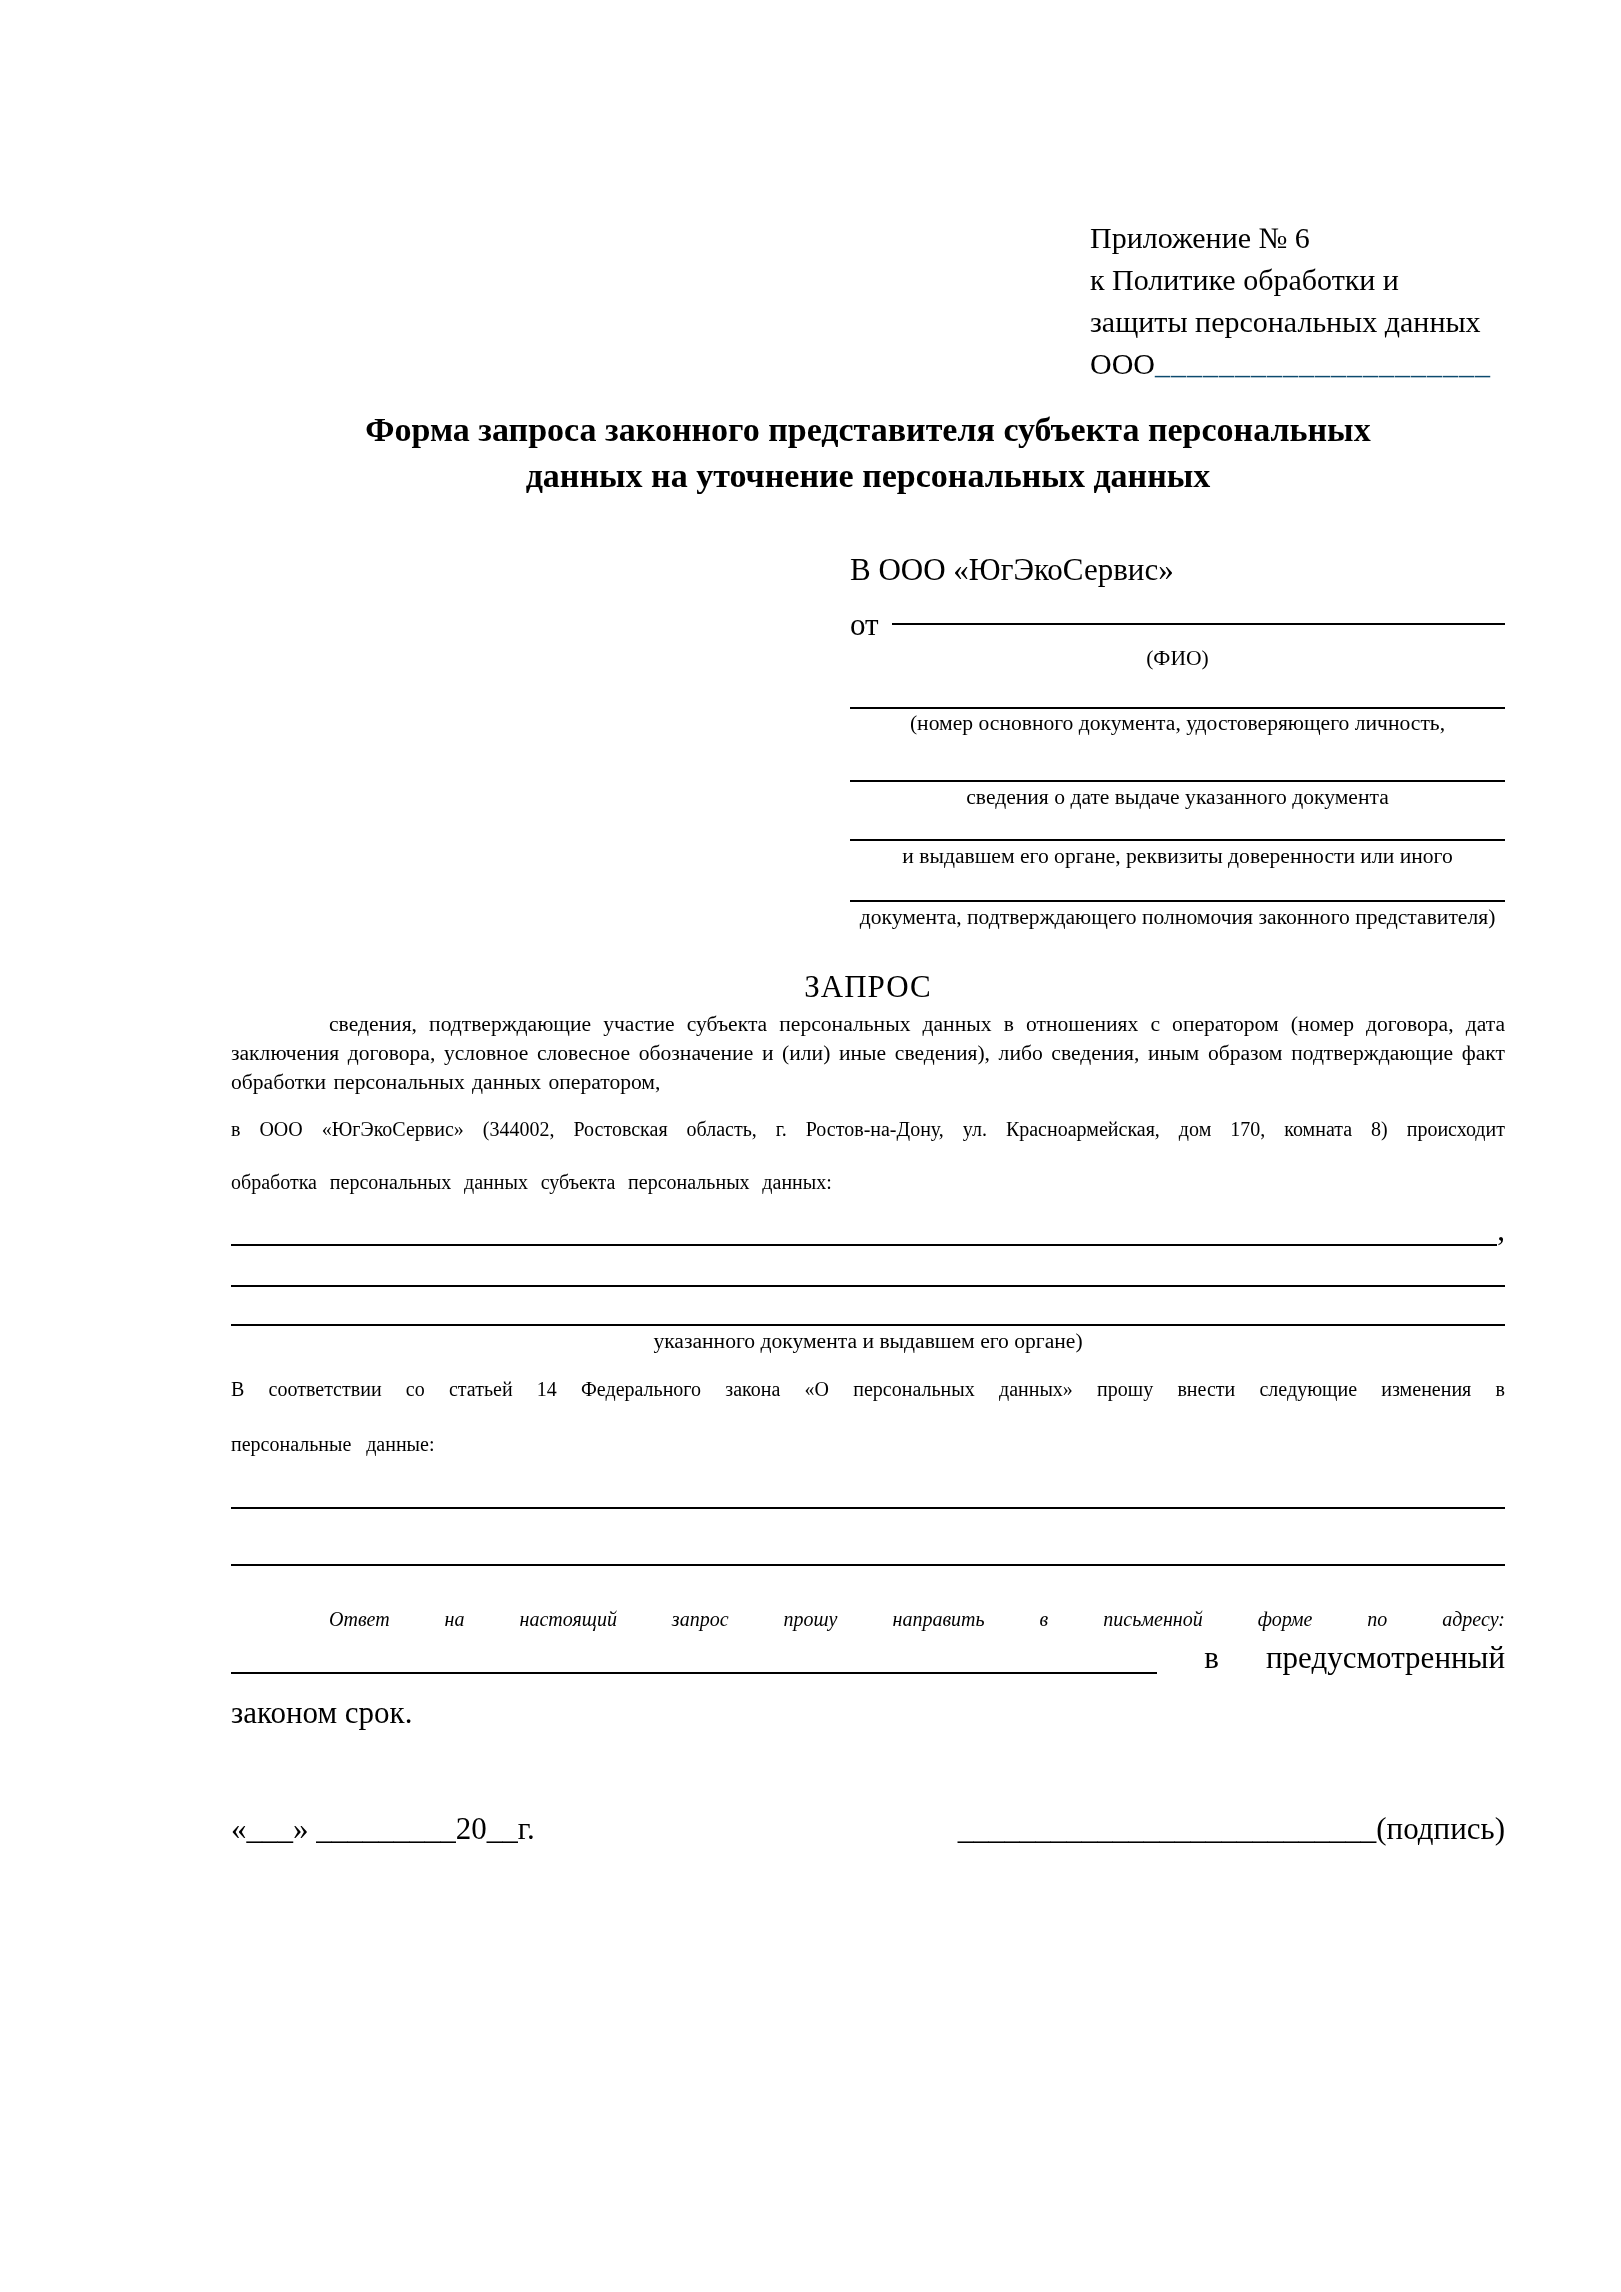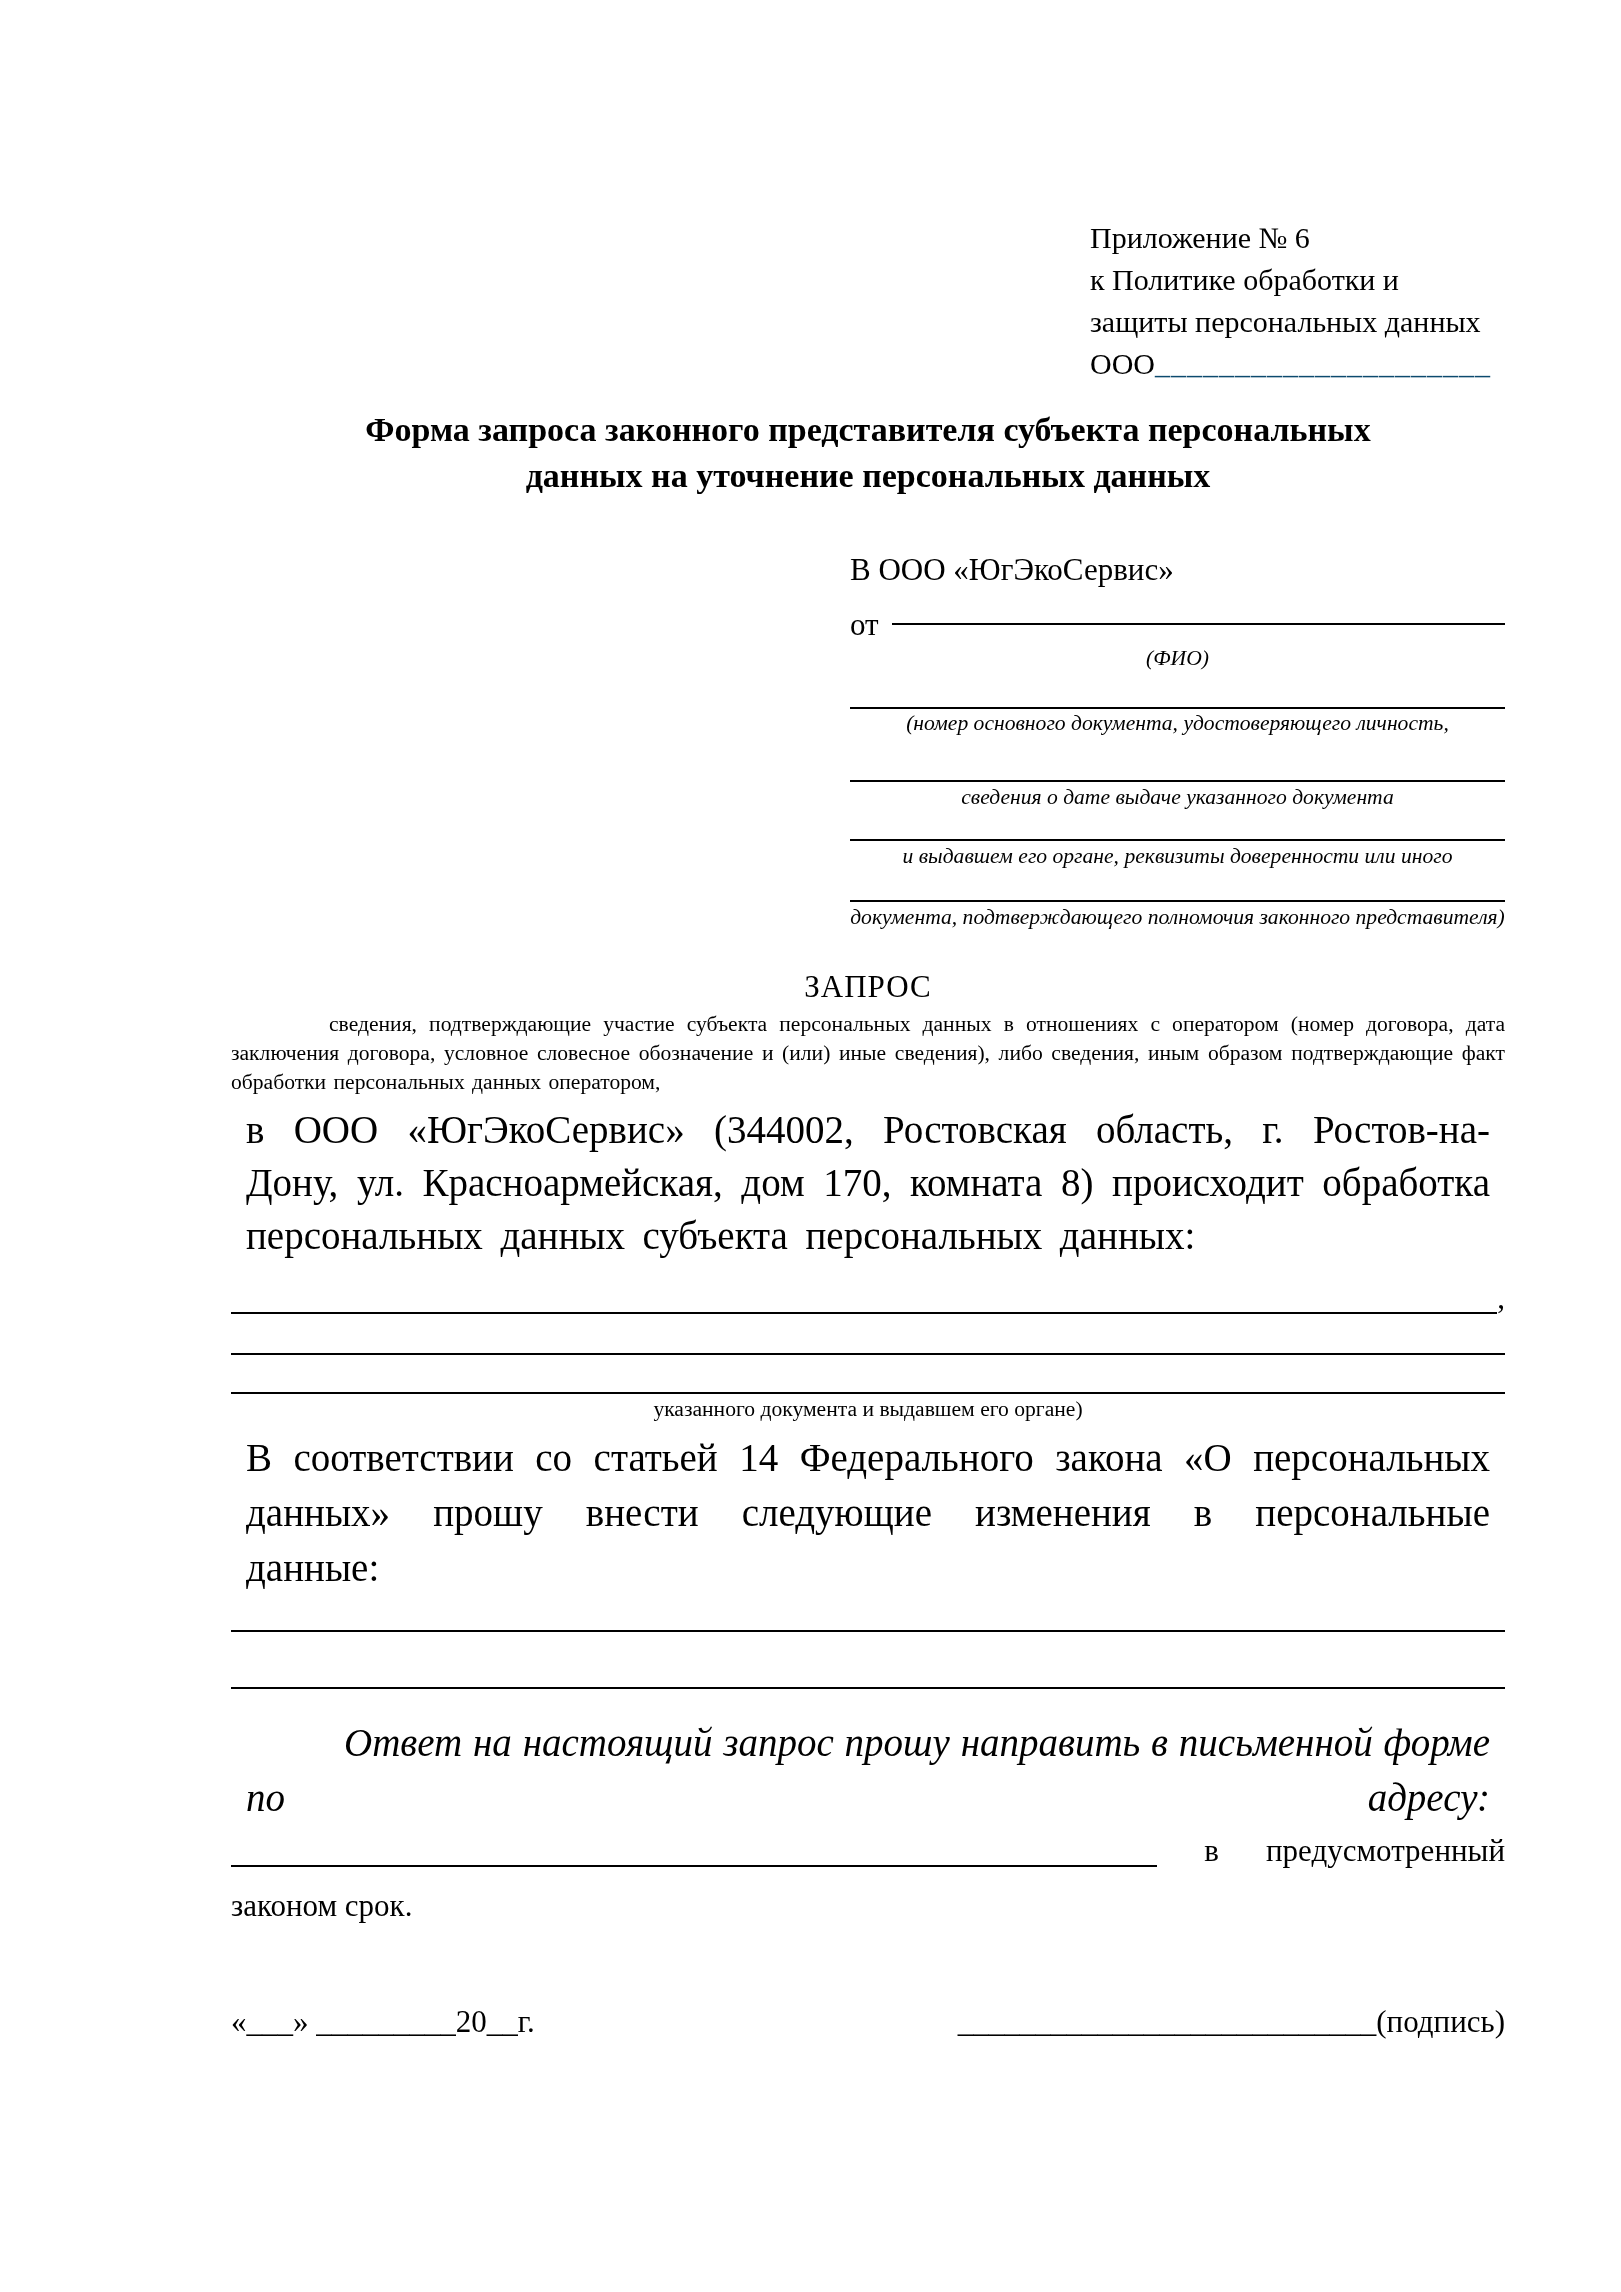--- a/index.html
+++ b/index.html
@@ -18,31 +18,31 @@
 
   
   .title{margin:21.6px 0 0;font-weight:bold;font-size:34px;line-height:46px;text-align:center;}
   .t-line{display:block;}
 
   
   .recipient{margin:51px 0 0 619px;font-size:31px;}
   .to-line{line-height:39px;}
   .from-row{display:flex;align-items:center;margin-top:17.6px;height:37px;}
   .from-row .fill{flex:1;margin-left:13.7px;border-bottom:2.9px solid #000;margin-bottom:2px;}
-  .cap{font-size:21.6px;line-height:25.5px;text-align:center;padding-top:2.9px;font-style:italic;}
+  .cap{font-size:21.6px;line-height:25.5px;text-align:center;padding-top:2.9px;}
   .blank{border-bottom:2.9px solid #000;}
   .b1{height:35px;}.b2{height:43px;}.b3{height:29px;}.b4{height:30px;}
 
   
   .heading{margin-top:35px;font-size:31px;line-height:43px;text-align:center;letter-spacing:1px;}
   .acc-row{display:flex;align-items:flex-end;margin-top:13.7px;height:39px;font-size:31px;}
   .acc-row .indent{margin-left:98px;white-space:nowrap;}
   .acc-row .fill{flex:1;margin-left:11.8px;border-bottom:2.9px solid #000;margin-bottom:2px;}
   .note{font-size:21.6px;line-height:29px;text-align:justify;text-indent:98px;word-spacing:2px;margin-top:2px;}
-  .para{font-size:39px;text-align:justify;margin:15px;}
+  .para{font-size:20px;text-align:justify;margin:0;}
   .op{line-height:53px;margin-top:5.9px;word-spacing:7.8px;}
   .subject-row{display:flex;align-items:flex-end;height:39px;font-size:31px;}
   .subject-row .fill{flex:1;border-bottom:2.9px solid #000;margin-bottom:2px;}
   .capw{font-size:21.6px;line-height:25.5px;text-align:center;padding-top:2.9px;}
   .blankw{border-bottom:2.9px solid #000;}
   .m1{height:37px;}.m2{height:37px;}
   .am{line-height:55px;margin-top:7.8px;word-spacing:9.8px;}
   .e1{margin-top:35px;height:0;}
   .e2{margin-top:55px;height:0;}
   .reply{line-height:55px;margin-top:25.5px;text-indent:98px;text-align:justify;text-align-last:justify;font-style:italic;}

